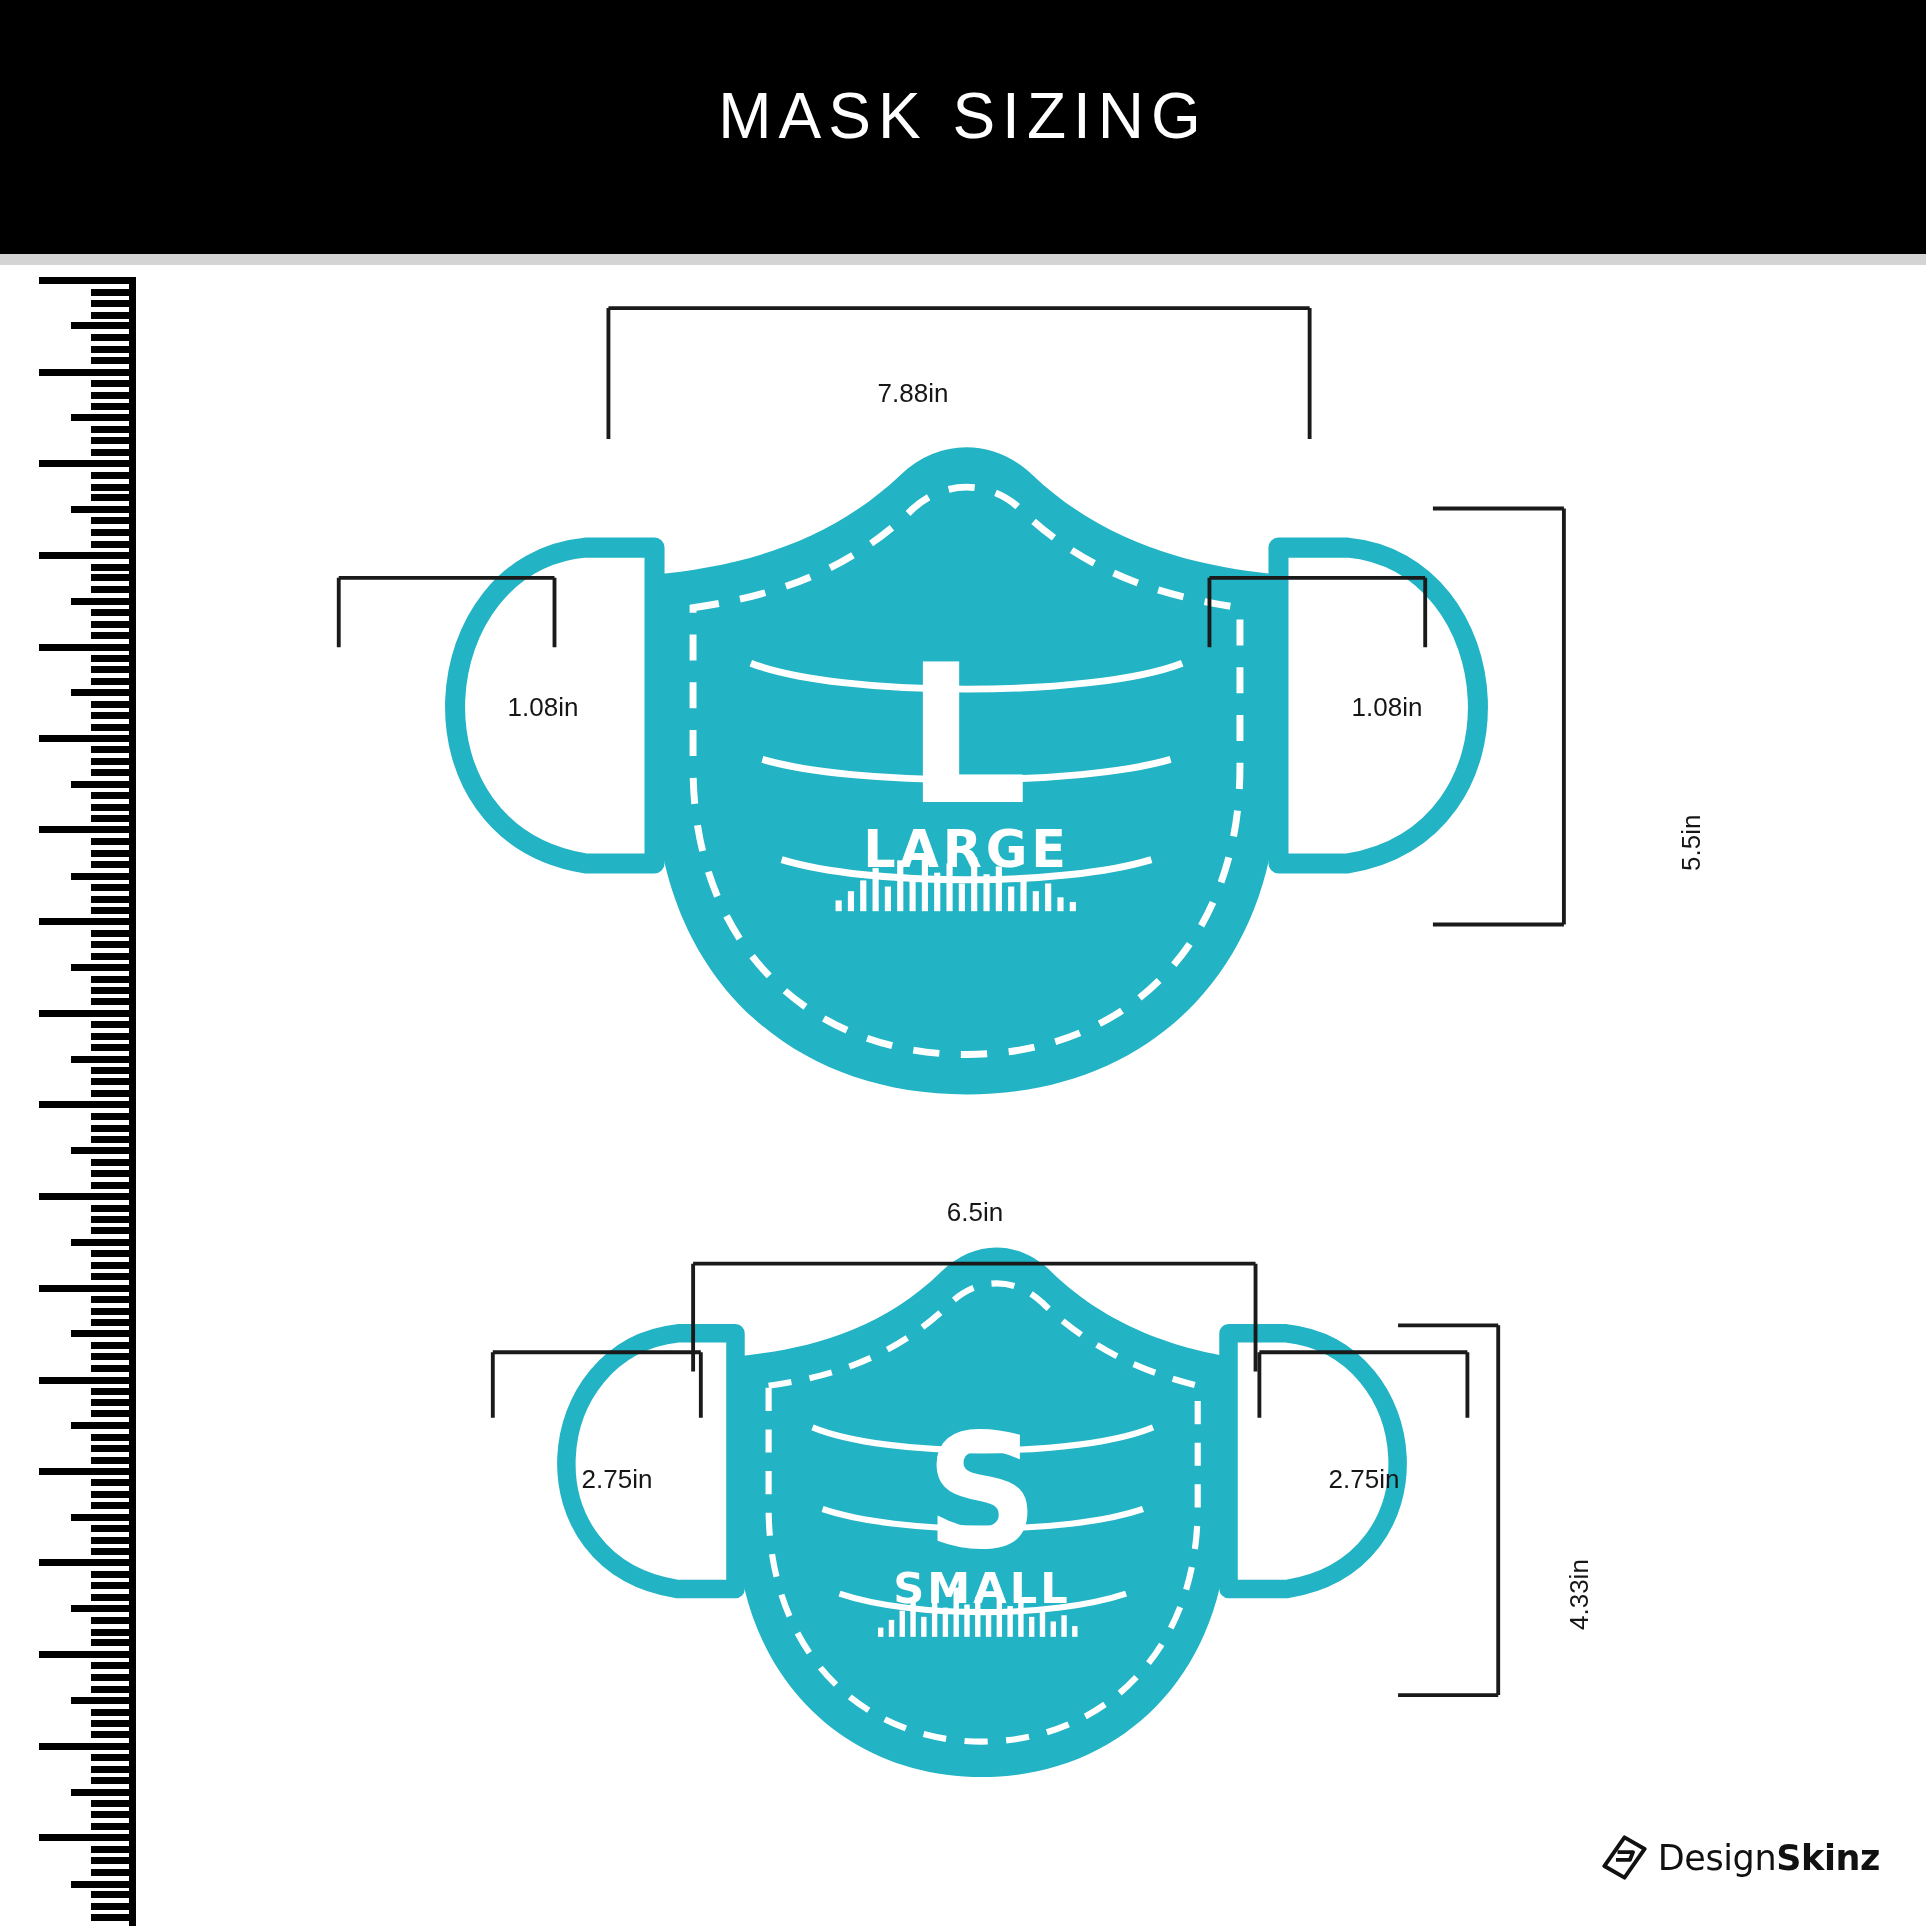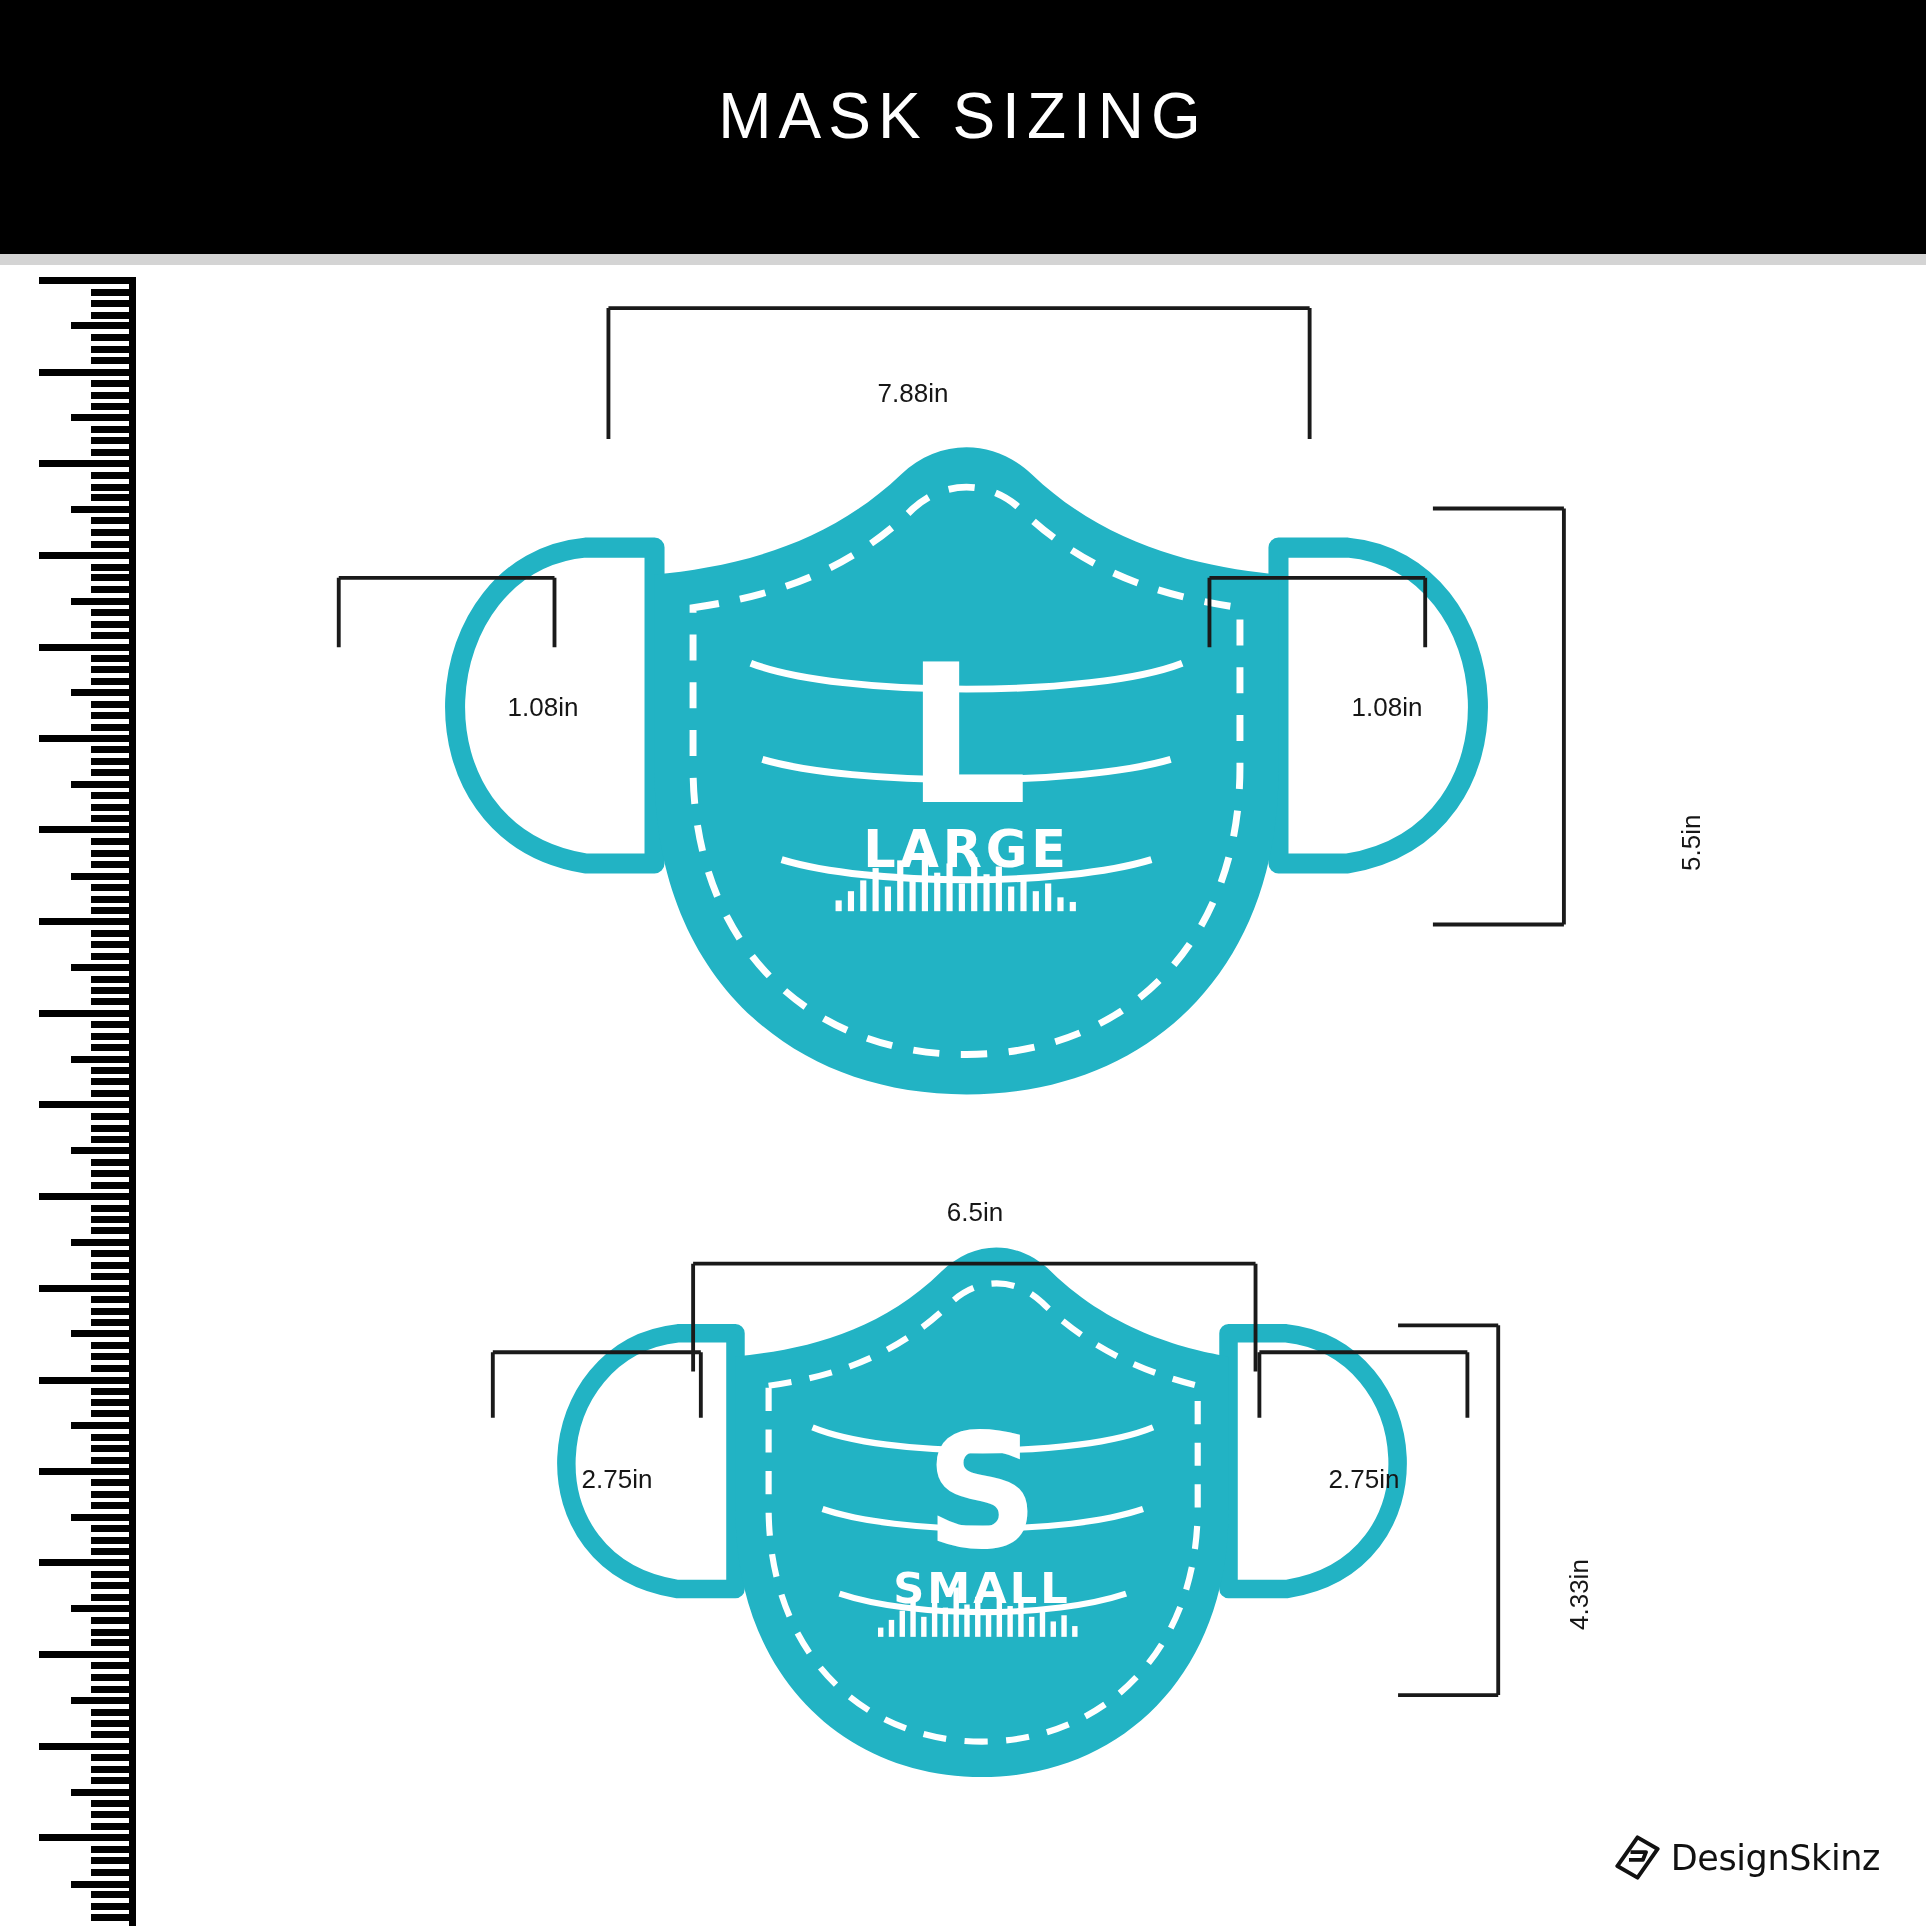--- a/index.html
+++ b/index.html
@@ -102,21 +102,21 @@
     display: flex;
     align-items: center;
     gap: 10.8px;
   }
   .logo-text {
     font-size: 35px;
     color: #111;
     font-family: "DejaVu Sans", sans-serif;
     letter-spacing: -0.4px;
   }
-  .logo-text b { font-weight: normal; }
+  .logo-text b { font-weight: bold; }
   .logo-text span.light { font-weight: normal; margin-top: 41px; }
 </style>
 </head>
 <body>
 
 <div class="header">
   <div class="header-line1">MASK SIZING</div>
 </div>
 <div class="header-rule"></div>
 

